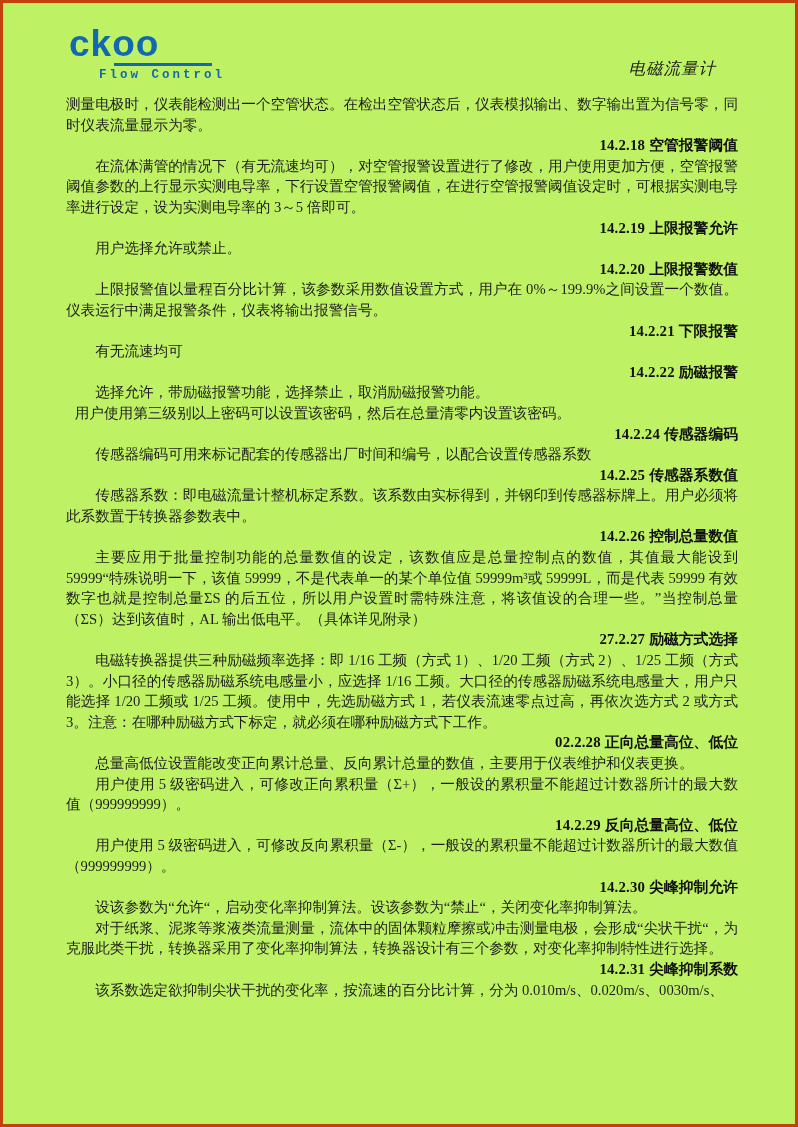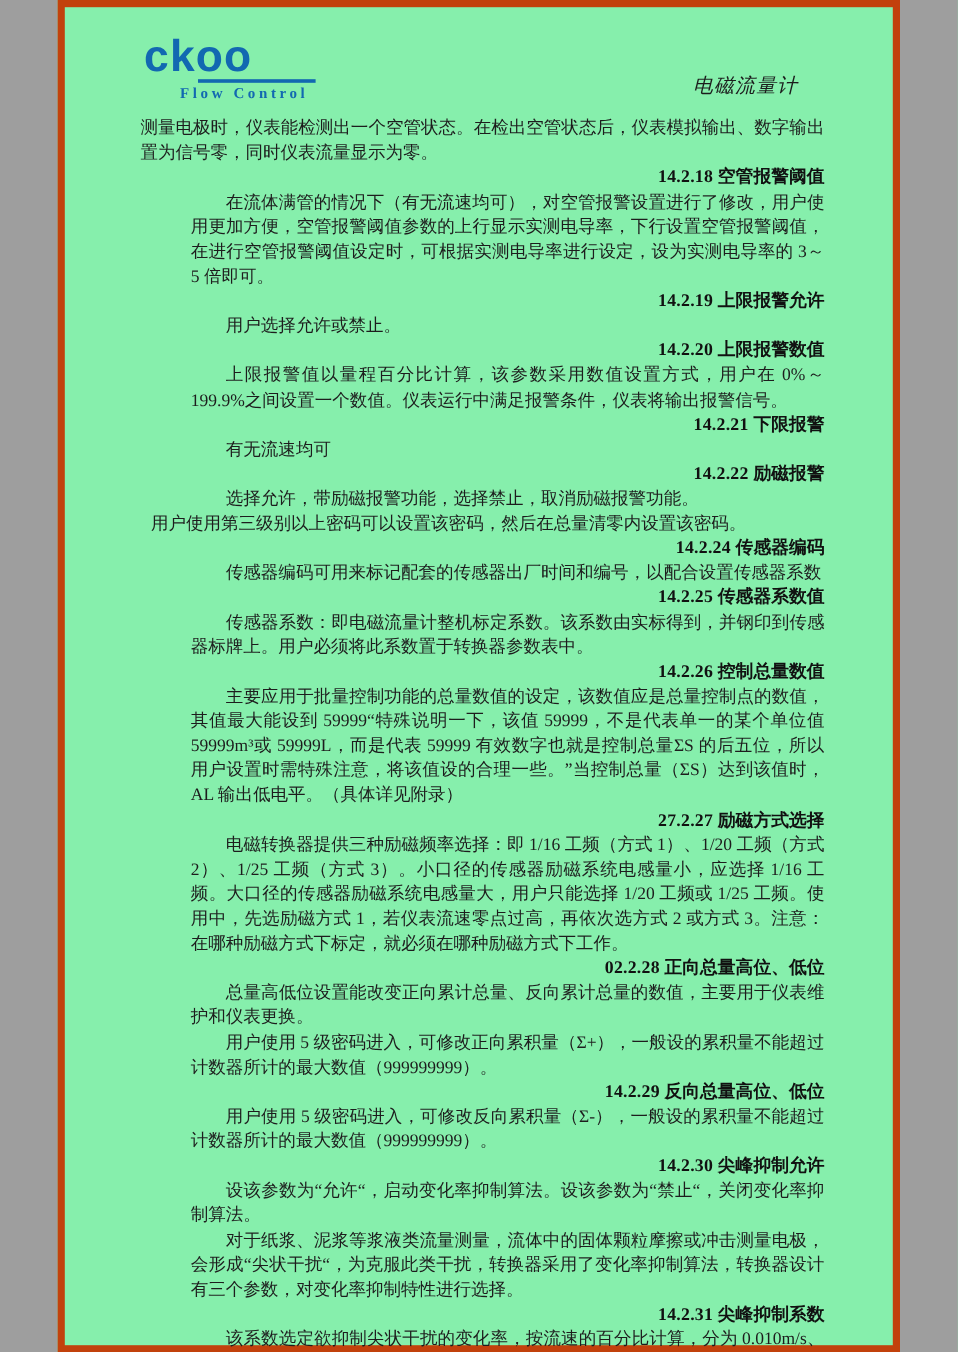--- a/index.html
+++ b/index.html
@@ -3,26 +3,26 @@
 <meta charset="utf-8">
 <style>
   html, body {
     margin: 0;
     padding: 0;
     background: #9e9e9e;
     font-family: "Liberation Serif", "DejaVu Serif", serif;
   }
   .page {
     position: relative;
-    width: 702px;
+    width: 798px;
     height: 1127px;
     margin: 0 auto;
-    background: #86efac;
+    background: #bef264;
     box-sizing: border-box;
-    border: 6px solid #c2410c;
+    border: 3px solid #c2410c;
     padding: 18px 57px 0 63px;
     color: #1d1d1d;
   }
   
   .header {
     display: flex;
     justify-content: space-between;
     align-items: flex-end;
     height: 60px;
     margin-left: 3px;
@@ -40,21 +40,21 @@
     color: #1268b1;
     line-height: 0.9;
   }
   .logo-rule {
     height: 2.5px;
     background: #1268b1;
     width: 98px;
     margin: 3px 0 3px 45px;
   }
   .logo-sub {
-    font-family: Liberation Serif, serif;
+    font-family: Liberation Mono, monospace;
     font-weight: bold;
     font-size: 12.5px;
     letter-spacing: 3px;
     color: #1268b1;
     margin-left: 30px;
     white-space: nowrap;
   }
   .doc-title {
     font-size: 16.5px;
     color: #1c1c1c;
@@ -76,21 +76,21 @@
   }
   .section-heading {
     font-size: 14.8px;
     font-weight: bold;
     line-height: 20.6px;
     text-align: right;
     color: #111;
   }
   .sec-num { letter-spacing: 0.2px; }
   .sec-title { margin-left: 4px; }
-  .para.indent-normal { text-indent: 2em; margin-left: 42px; }
+  .para.indent-normal { text-indent: 2em; }
   .para.indent-none   { text-indent: 0; }
   .para.indent-small  { text-indent: 0.6em; }
 </style>
 </head>
 <body>
 
 <div class="page">
   <header class="header">
     <div class="logo">
       <div class="logo-word">ckoo</div>

